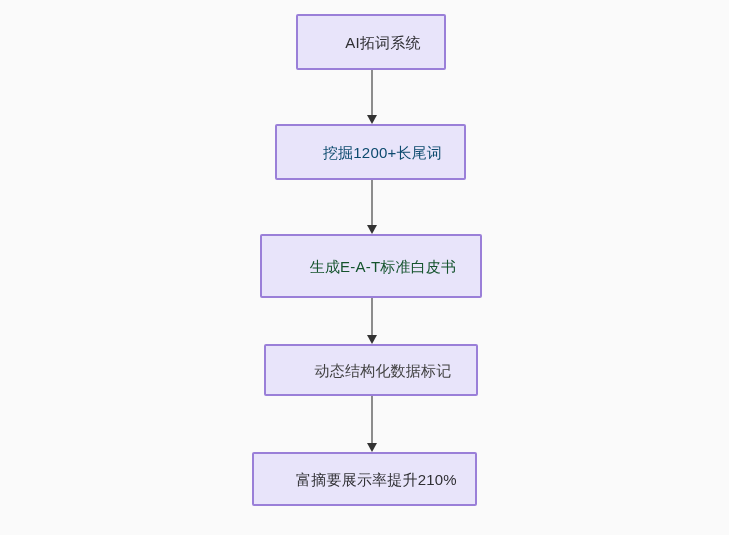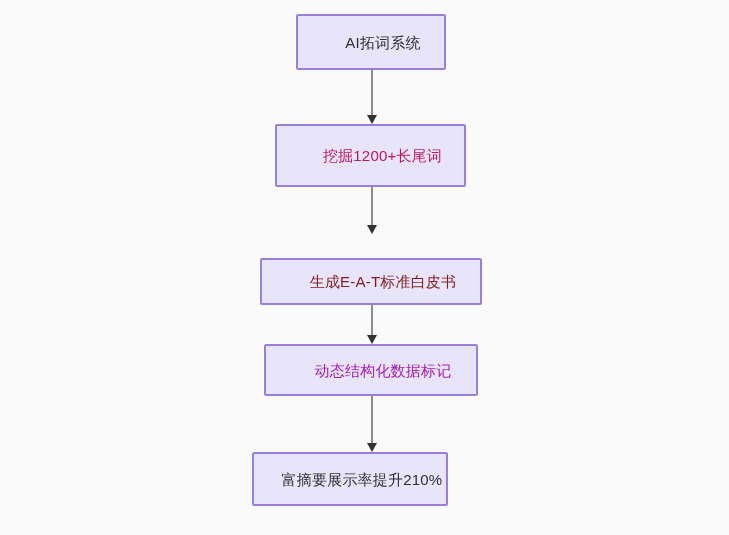--- a/index.html
+++ b/index.html
@@ -77,26 +77,26 @@
     <div class="edge-arrow" style="top: 47px; border-top-color: rgb(51, 51, 51);"></div>
   </div>
   <div class="edge" style="left: 371px; top: 396px; height: 56px;">
     <div class="edge-line" style="height: 48px; background: rgb(140, 140, 140);"></div>
     <div class="edge-arrow" style="top: 47px; border-top-color: rgb(51, 51, 51);"></div>
   </div>
 
   <div class="node" style="left: 296px; top: 14px; width: 150px; height: 56px; background: rgb(232, 228, 250); border-color: rgb(154, 127, 216); color: rgb(47, 47, 51);">
     <span class="node-label">AI拓词系统</span>
   </div>
-  <div class="node" style="left: 275px; top: 124px; width: 191px; height: 63px; background: rgb(232, 228, 250); border-color: rgb(154, 127, 216); color: #be185d;">
+  <div class="node" style="left: 275px; top: 124px; width: 191px; height: 56px; background: rgb(232, 228, 250); border-color: rgb(154, 127, 216); color: #0c4a6e;">
     <span class="node-label">挖掘1200+长尾词</span>
   </div>
-  <div class="node" style="left: 260px; top: 234px; width: 222px; height: 47px; background: rgb(232, 228, 250); border-color: rgb(154, 127, 216); color: #7f1d1d; margin-top: 24px;">
+  <div class="node" style="left: 260px; top: 234px; width: 222px; height: 64px; background: rgb(232, 228, 250); border-color: rgb(154, 127, 216); color: #14532d;">
     <span class="node-label">生成E-A-T标准白皮书</span>
   </div>
-  <div class="node" style="left: 264px; top: 344px; width: 214px; height: 52px; background: rgb(232, 228, 250); border-color: rgb(154, 127, 216); color: #a21caf;">
+  <div class="node" style="left: 264px; top: 344px; width: 214px; height: 52px; background: rgb(232, 228, 250); border-color: rgb(154, 127, 216); color: #404040;">
     <span class="node-label">动态结构化数据标记</span>
   </div>
-  <div class="node" style="left: 252px; top: 452px; width: 196px; height: 54px; background: rgb(232, 228, 250); border-color: rgb(154, 127, 216); color: rgb(47, 47, 51);">
+  <div class="node" style="left: 252px; top: 452px; width: 225px; height: 54px; background: rgb(232, 228, 250); border-color: rgb(154, 127, 216); color: rgb(47, 47, 51);">
     <span class="node-label">富摘要展示率提升210%</span>
   </div>
 
 </div>
 
 </body></html>

